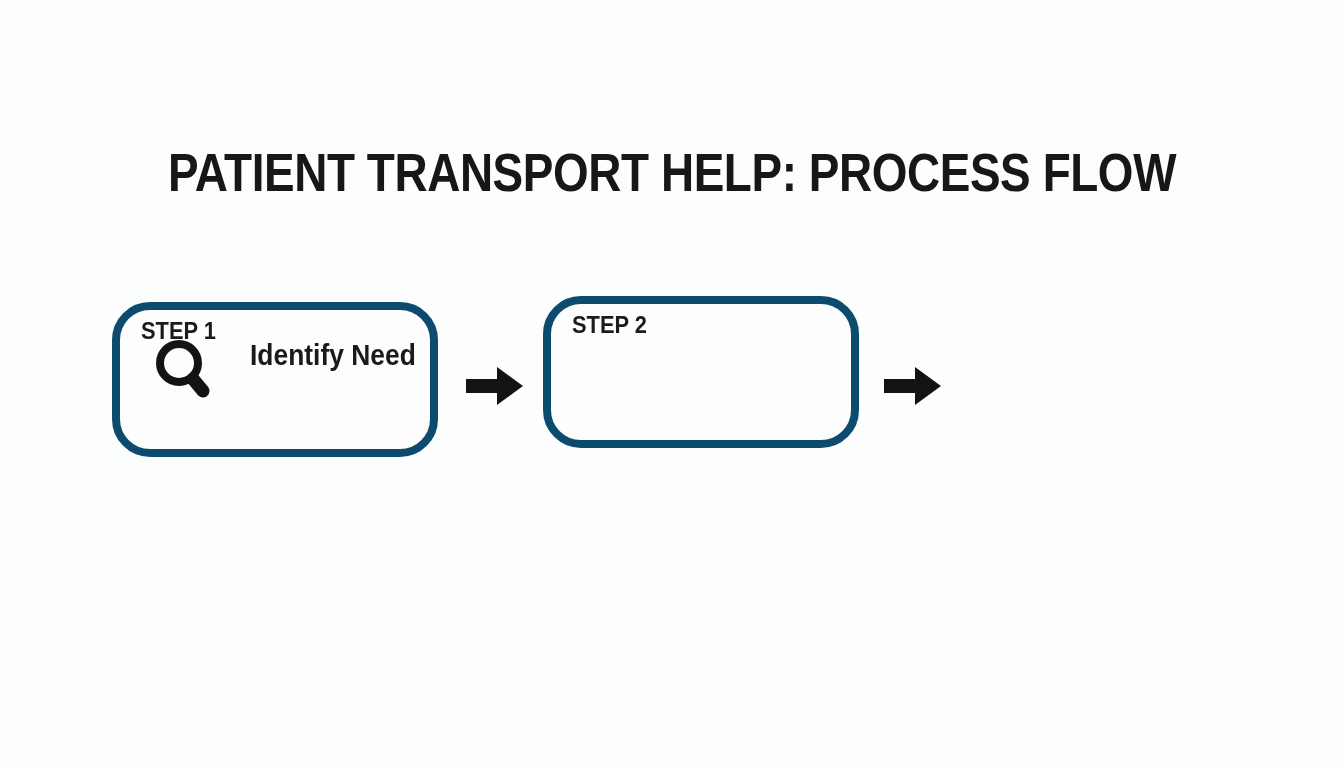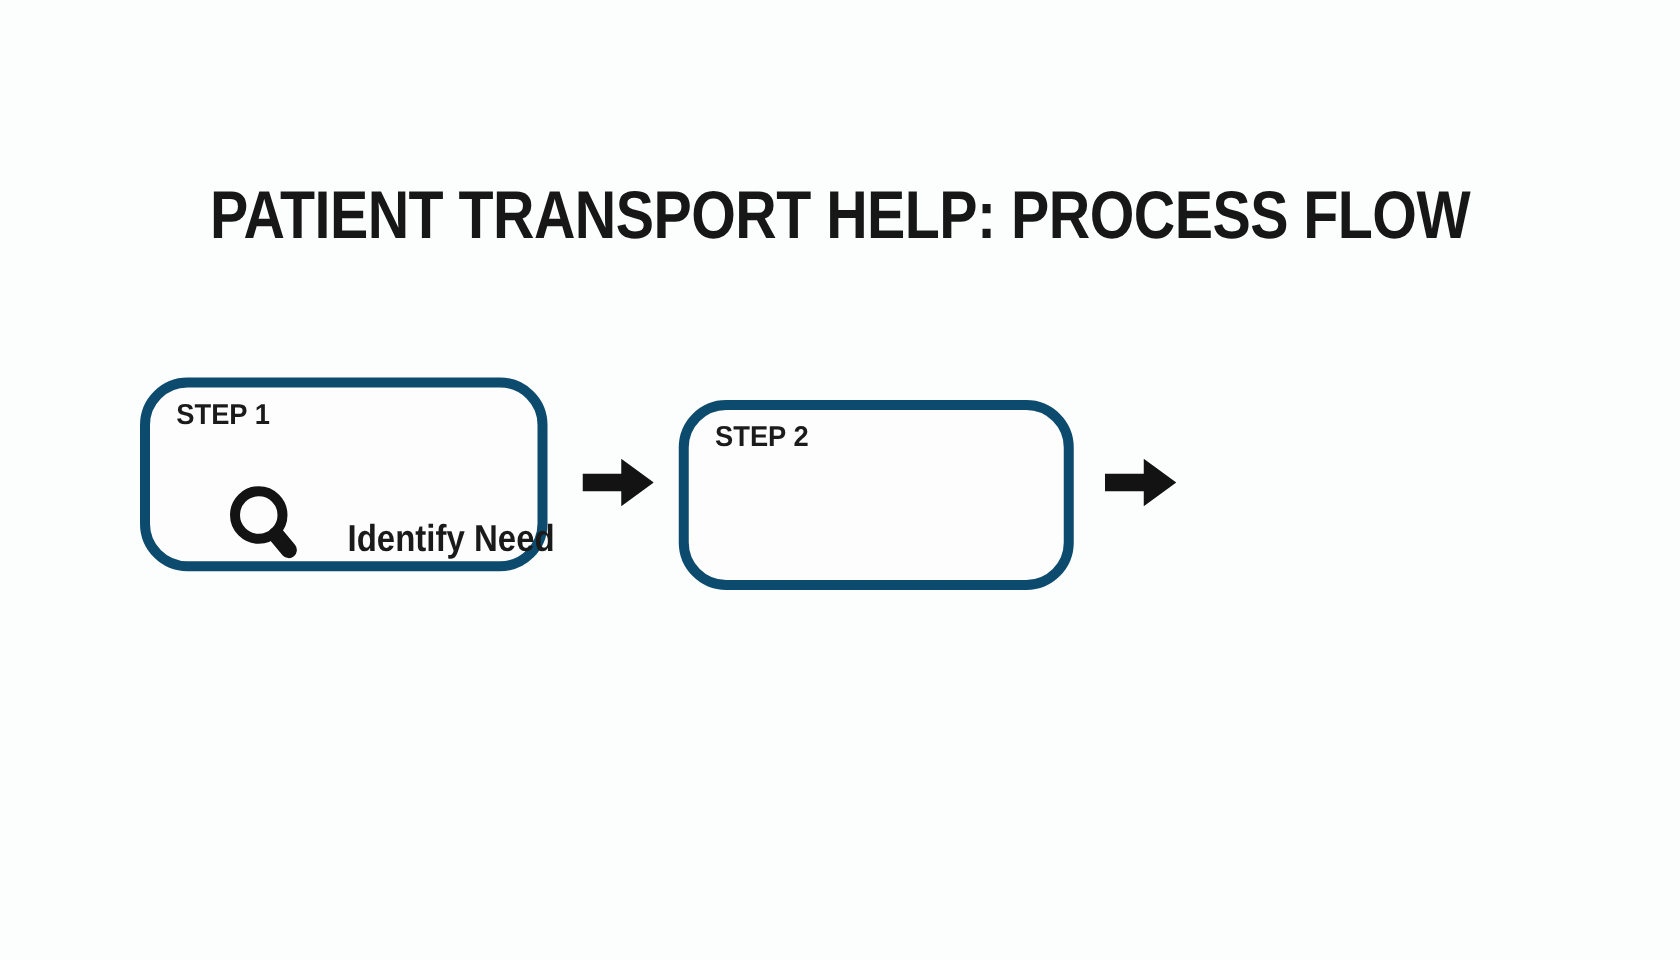--- a/index.html
+++ b/index.html
@@ -29,43 +29,42 @@
     white-space: nowrap;
   }
   .step-box {
     position: absolute;
     height: 155px;
     border: 8px solid #0c4a6e;
     border-radius: 38px;
     background: #fdfdfd;
   }
   .box-1 { left: 112px; top: 302px; width: 326px; }
-  .box-2 { left: 543px; top: 320px; width: 316px; height: 152px; }
+  .box-2 { left: 543px; top: 296px; width: 316px; height: 152px; }
   .box-3 { left: 960px; top: 305px; width: 290px; height: 152px; }
   .step-label {
     position: absolute;
     top: 8px;
     left: 21px;
     font-size: 23px;
     font-weight: 700;
     color: #1b1b1b;
     transform: scaleX(0.95);
     transform-origin: left center;
     white-space: nowrap;
   }
   .step-content {
     position: absolute;
     left: 0;
     right: 0;
     top: 28px;
     bottom: 0;
     display: flex;
-    align-items: flex-end;
+    align-items: flex-start;
     padding-left: 34px;
-    margin-left: 28px;
   }
   .icon-slot {
     width: 96px;
     display: flex;
     align-items: center;
     justify-content: flex-start;
     flex: none;
   }
   .step-name {
     font-size: 30px;

